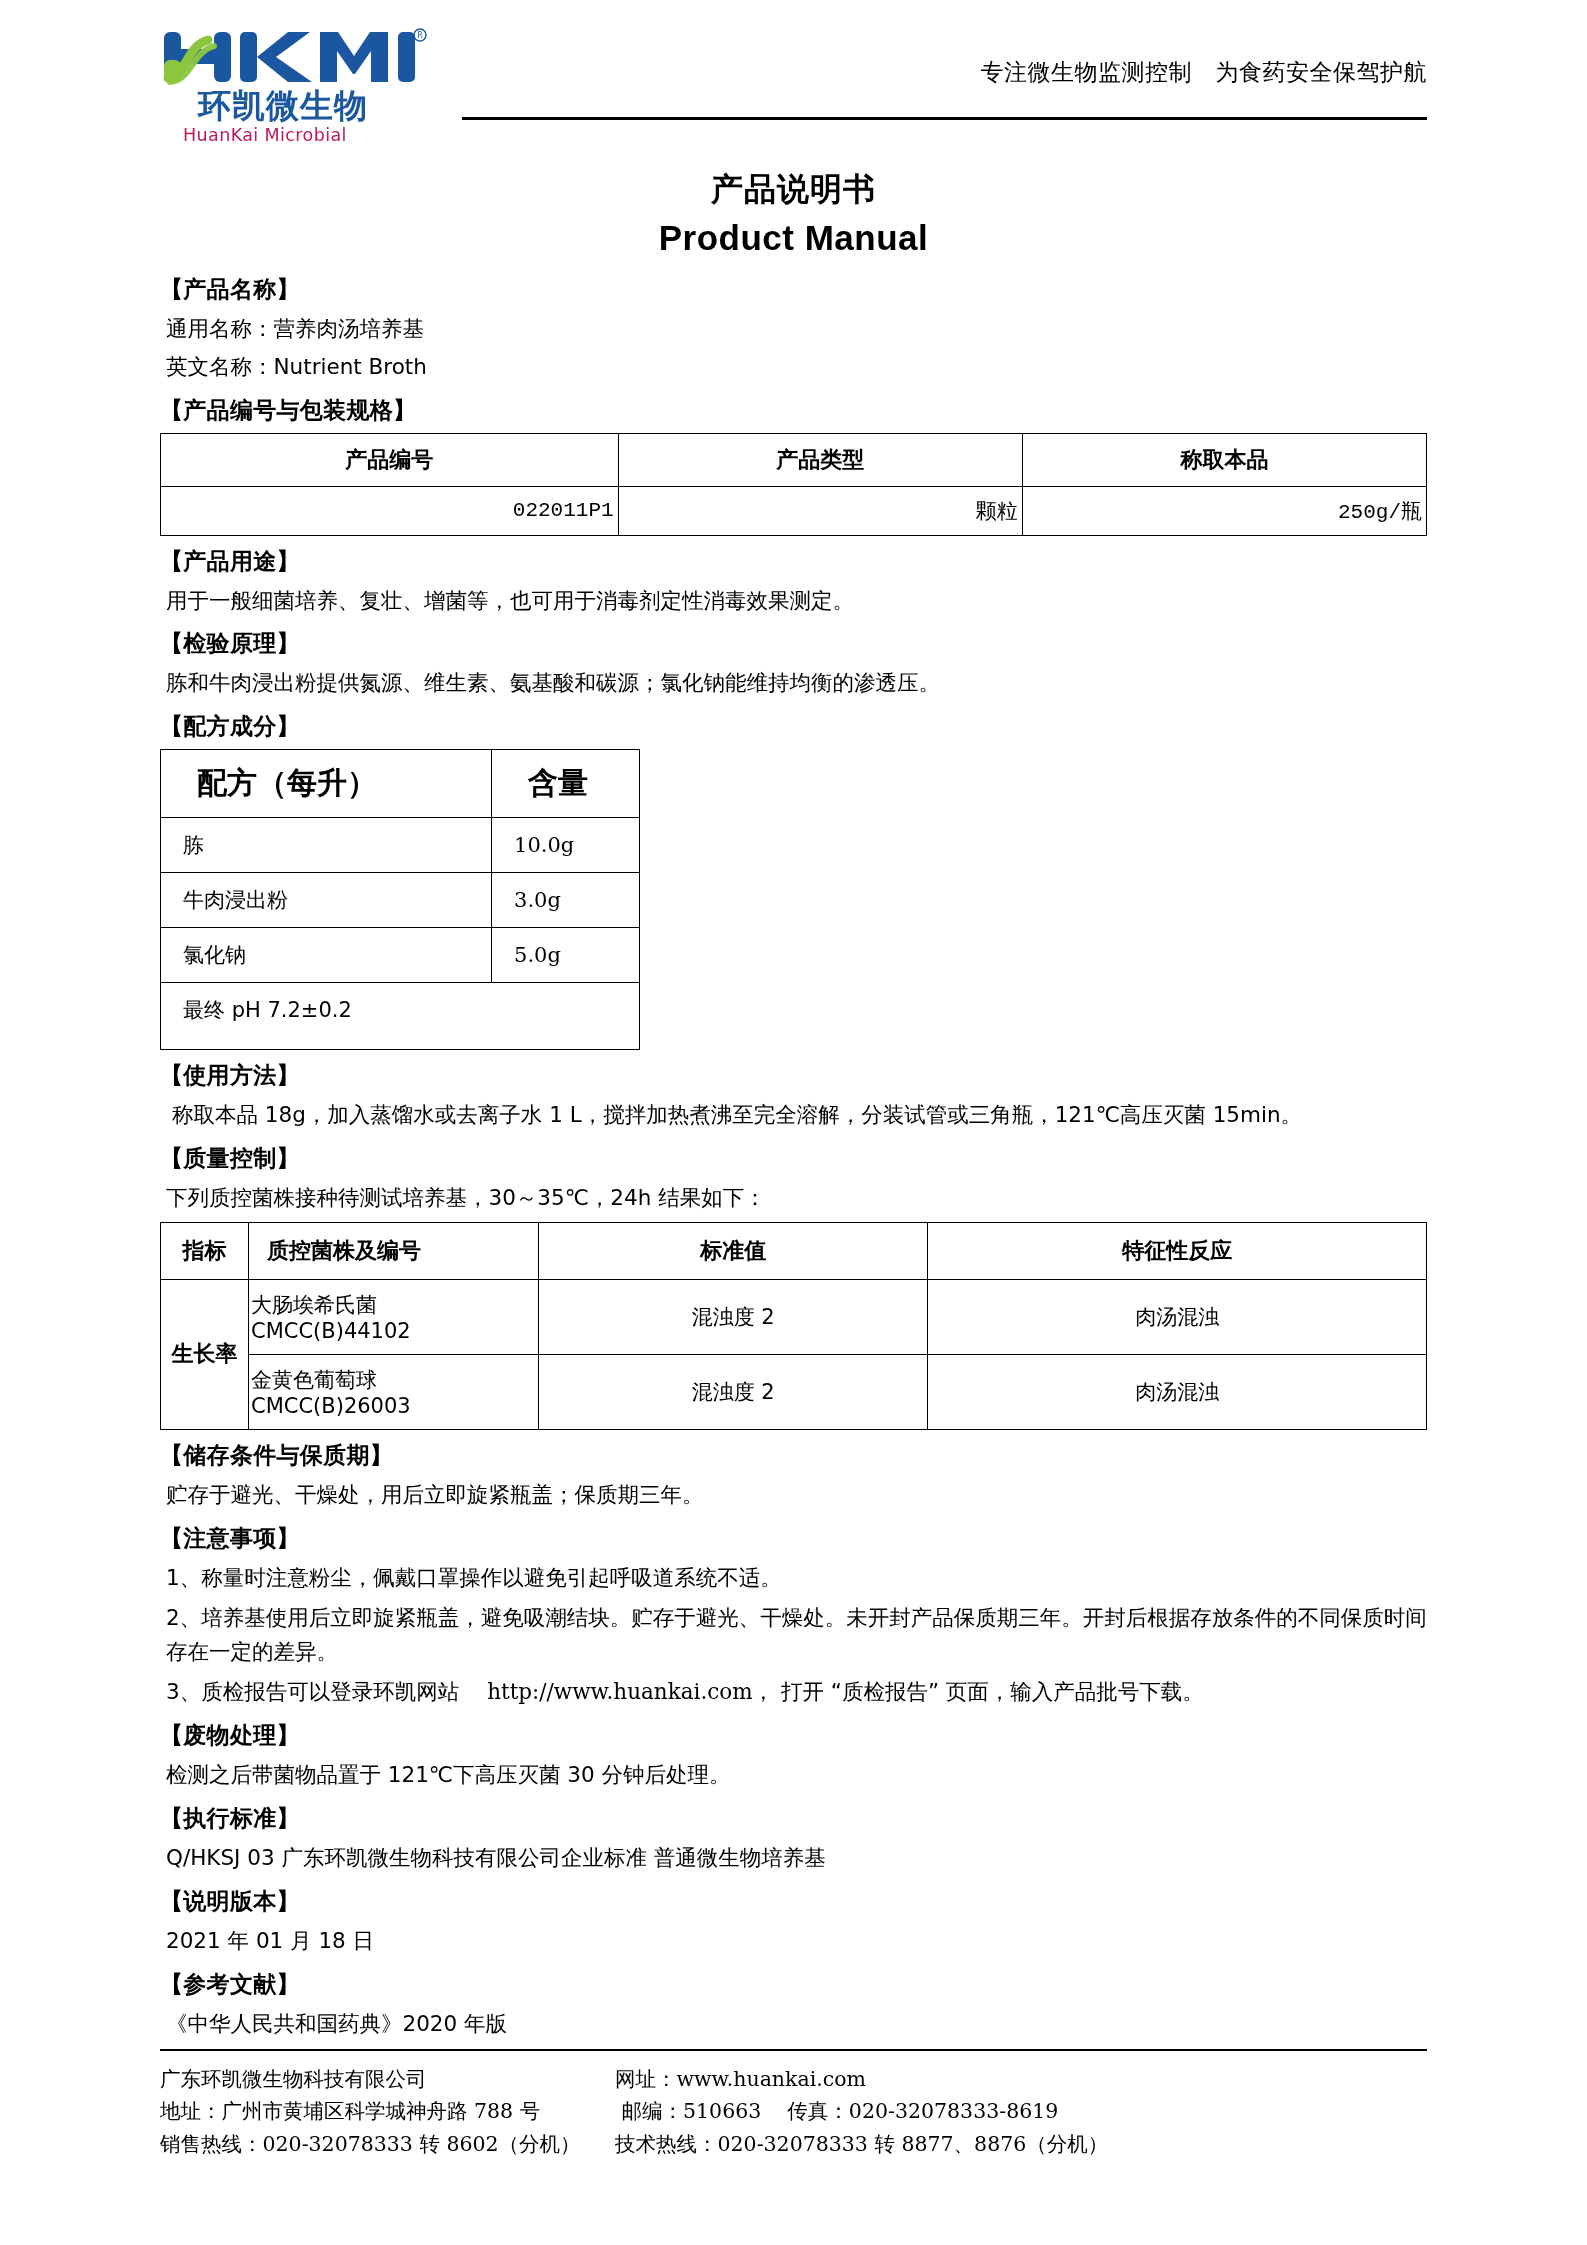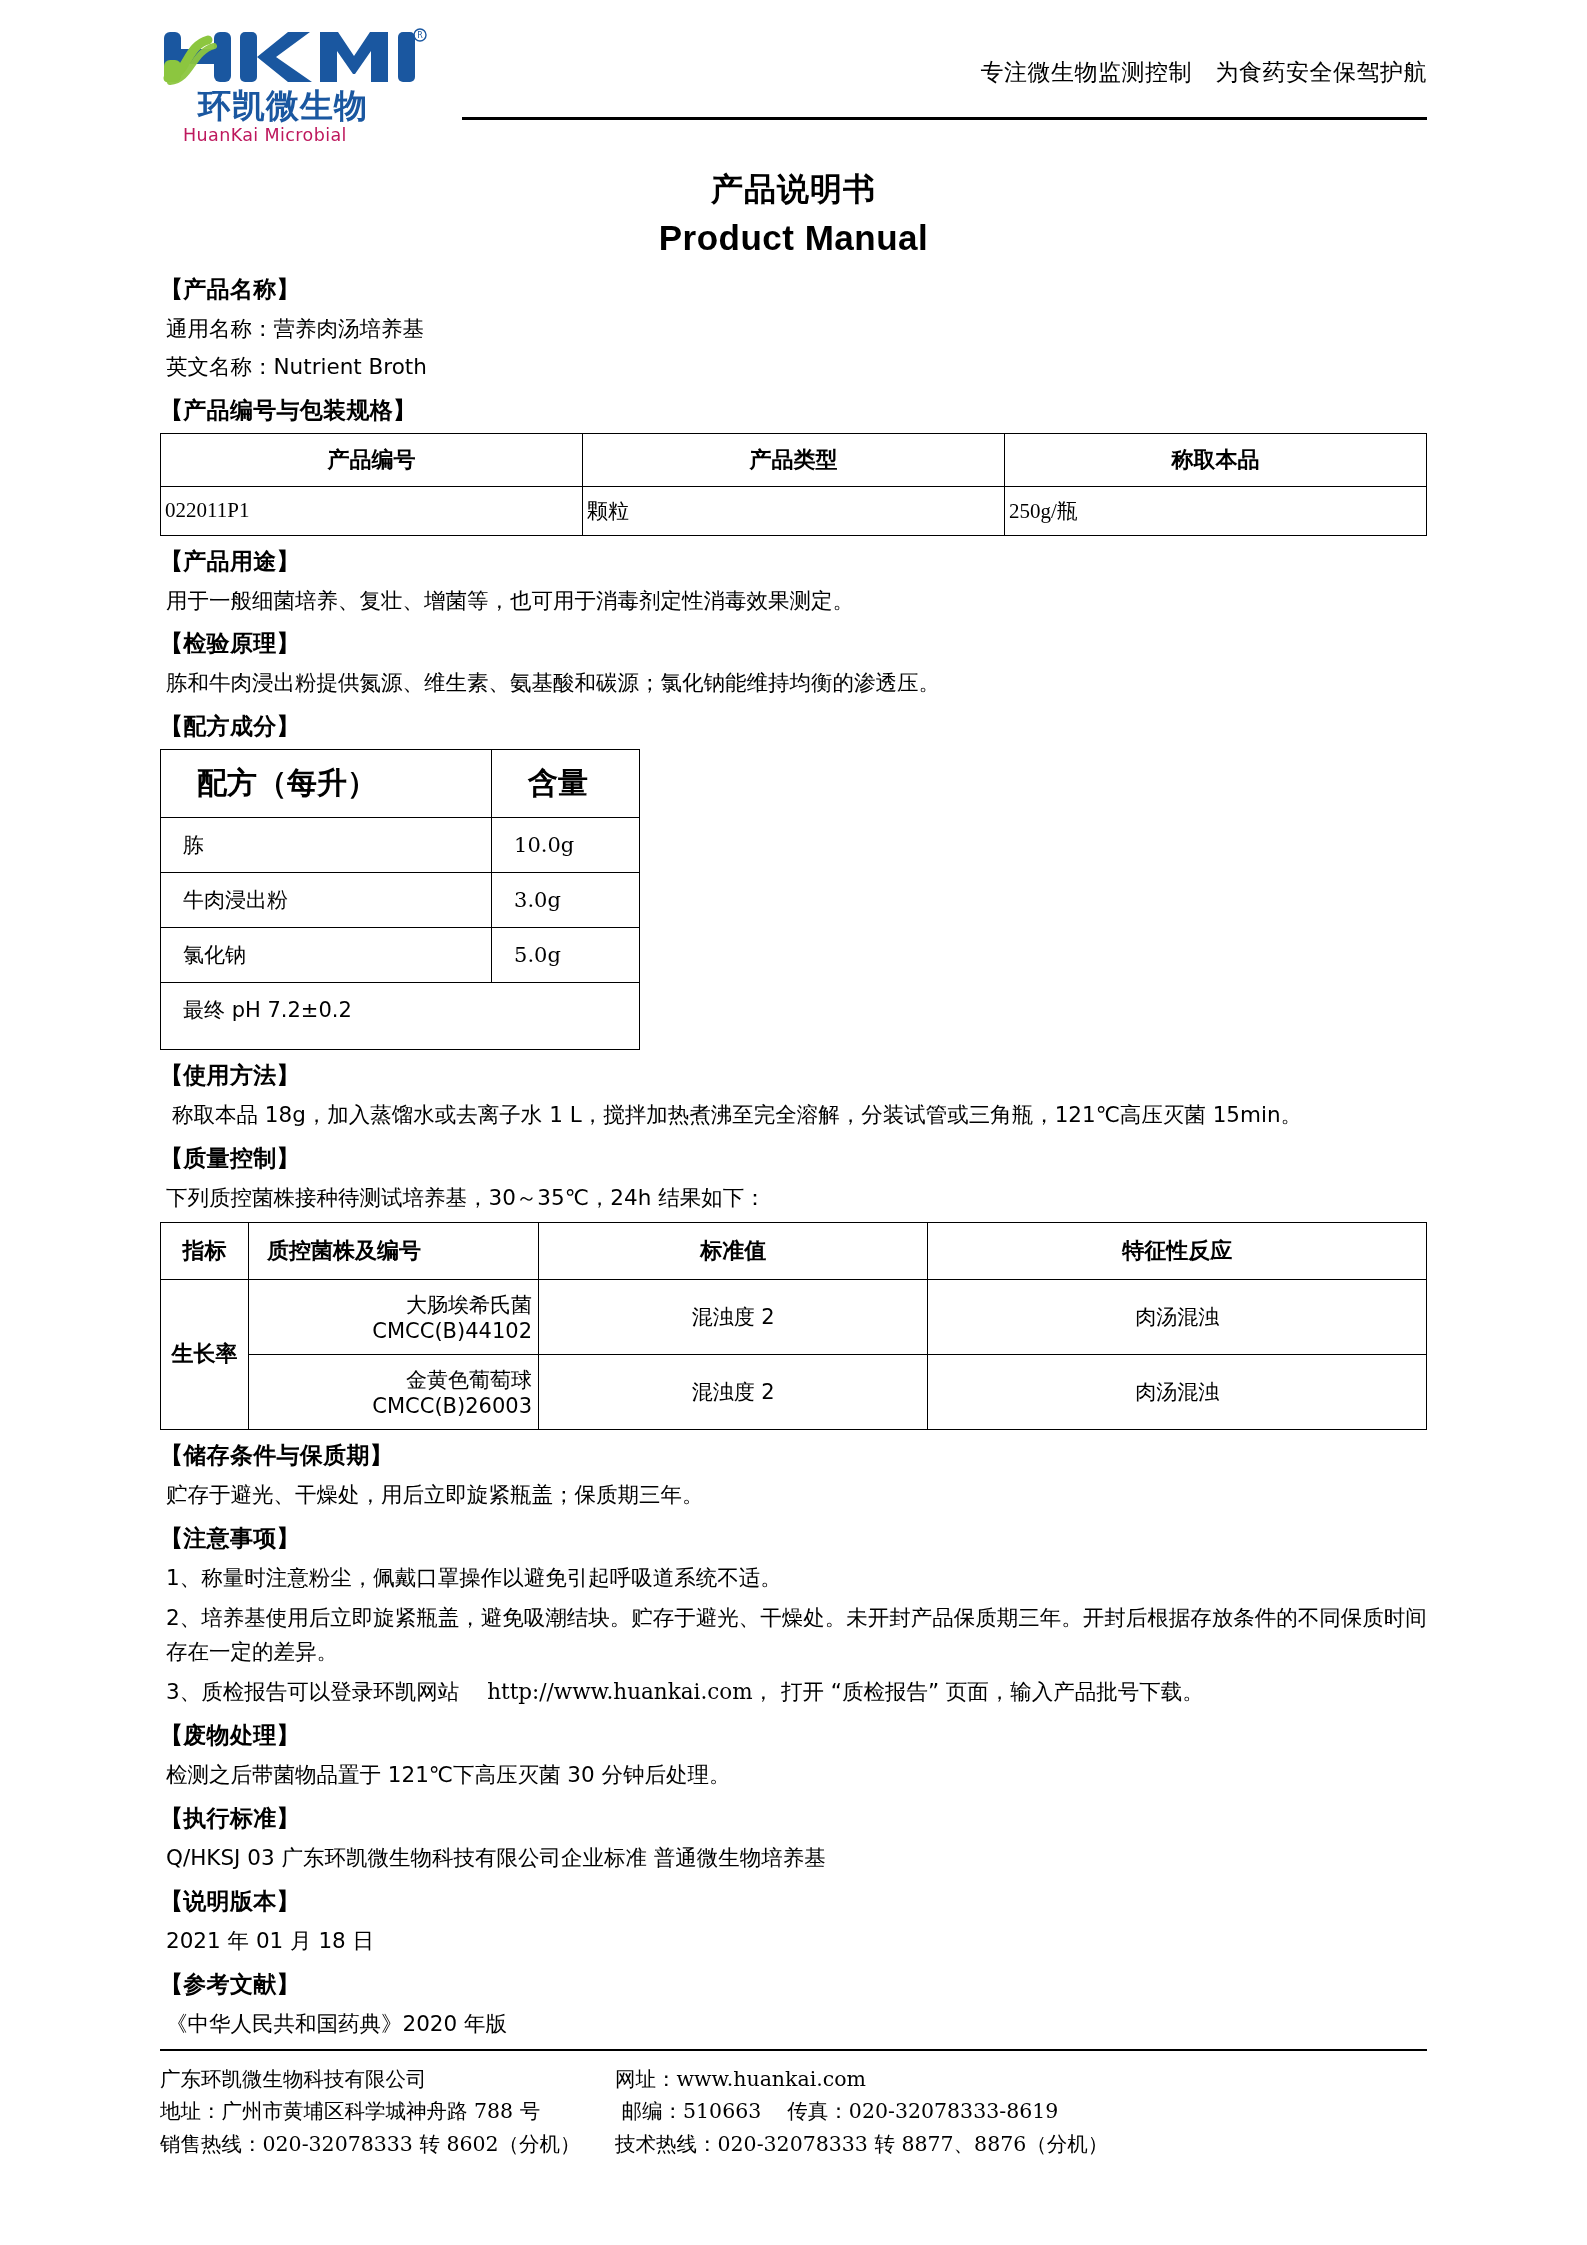--- a/index.html
+++ b/index.html
@@ -130,24 +130,24 @@
 
   
   .spec-table { width: 100%; }
   .spec-table th {
     text-align: center;
     font-weight: bold;
     font-size: 22px;
     padding: 11px 4px;
   }
   .spec-table td {
-    text-align: left;
+    text-align: right;
     padding: 10px 4px;
     font-size: 21px;
-    font-family: Liberation Serif, serif;
+    font-family: Liberation Mono, monospace;
   }
 
   
   .formula-table { width: 480px; }
   .formula-table th {
     text-align: left;
     font-weight: bold;
     font-size: 30px;
     padding: 13px 0 13px 36px;
   }
@@ -175,22 +175,22 @@
   .qc-table td {
     padding: 11px 6px;
     text-align: center;
     font-size: 21px;
   }
   .qc-table td.idx {
     font-weight: bold;
     font-size: 22px;
   }
   .qc-table td.strain {
-    text-align: right;
-    padding-left: 20px;
+    text-align: left;
+    padding-left: 2px;
   }
 
   
   .footer {
     position: absolute;
     left: 160px;
     right: 160px;
     bottom: 85px;
   }
   .footer-rule {

